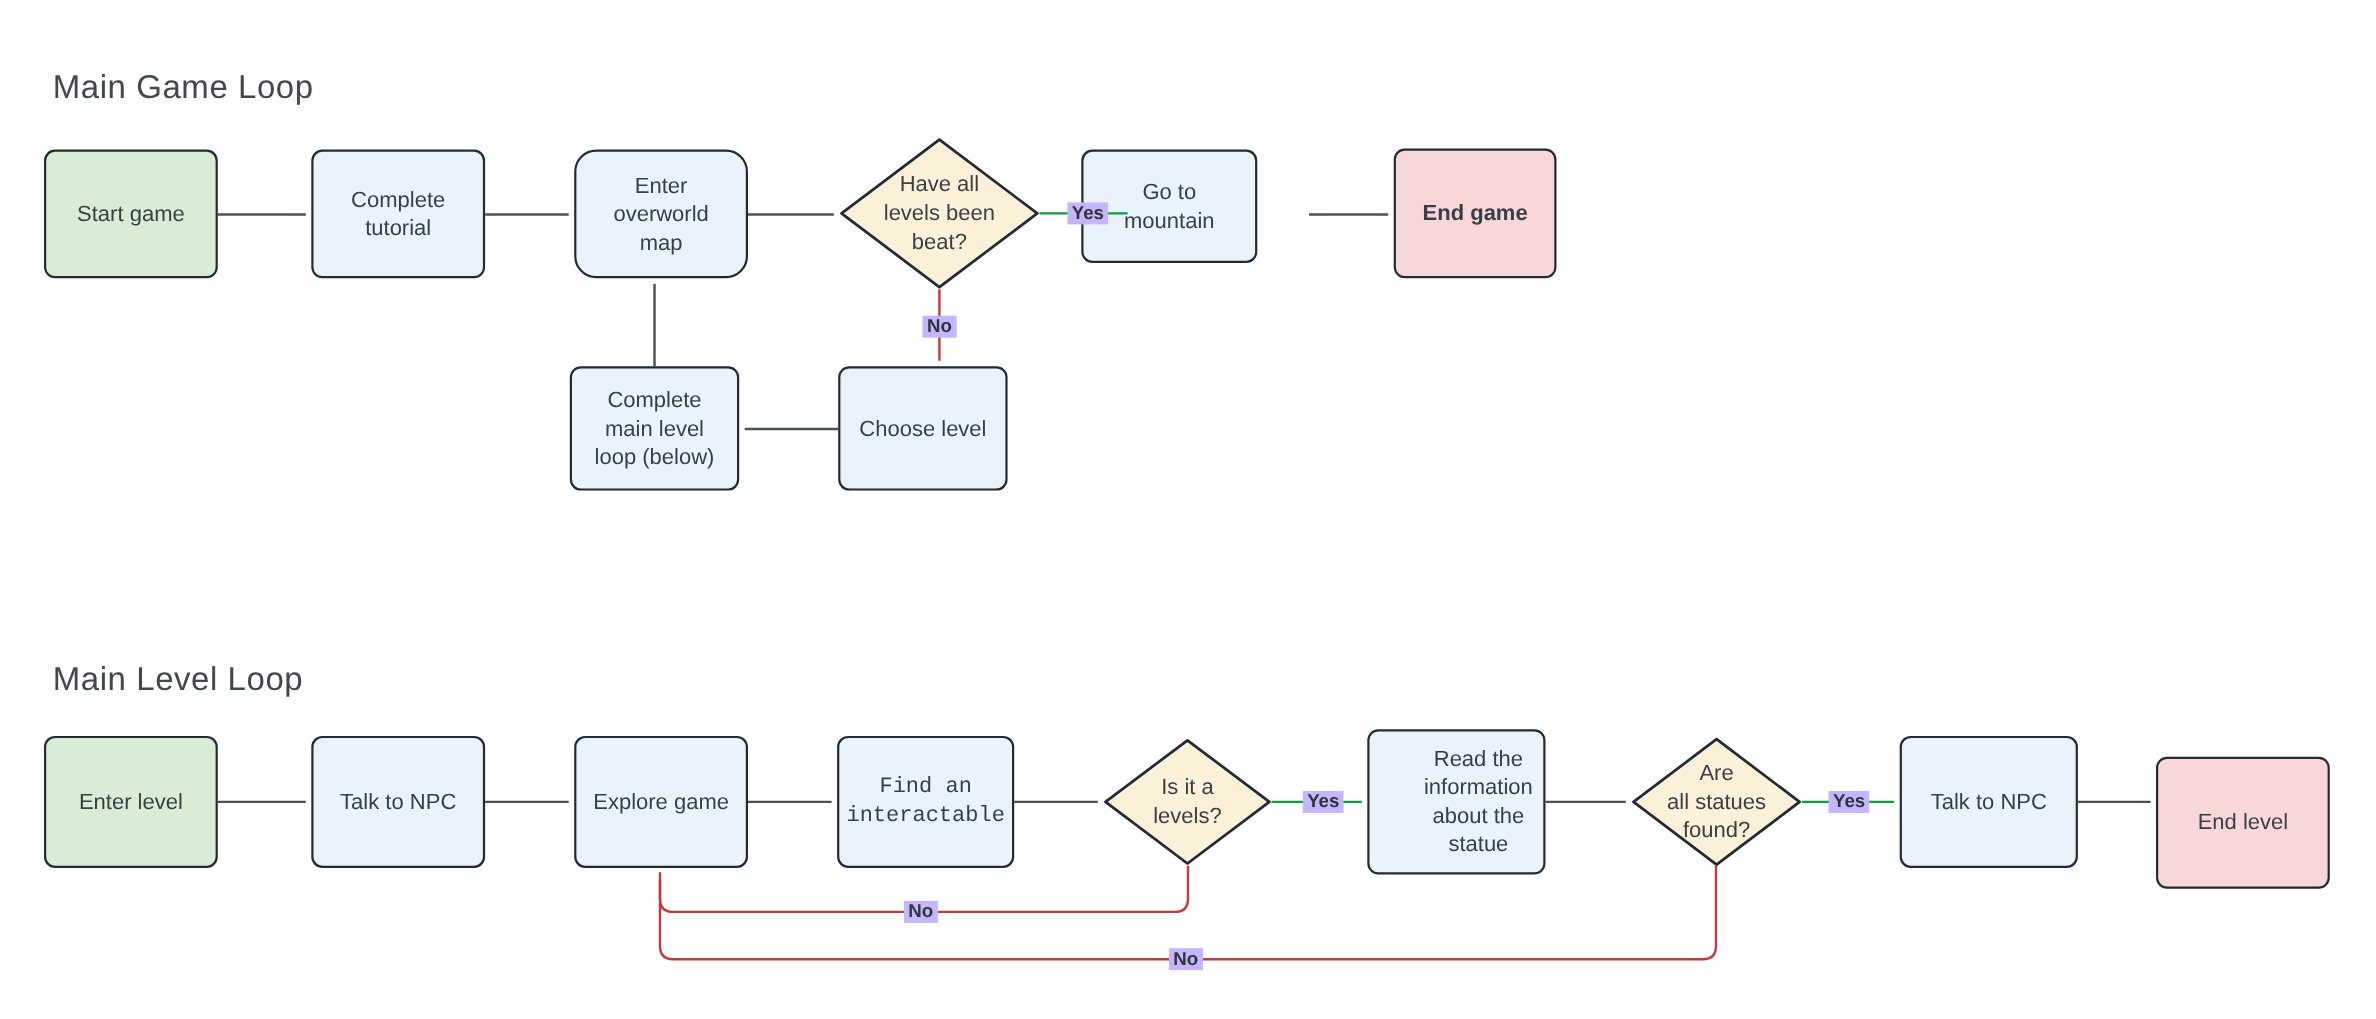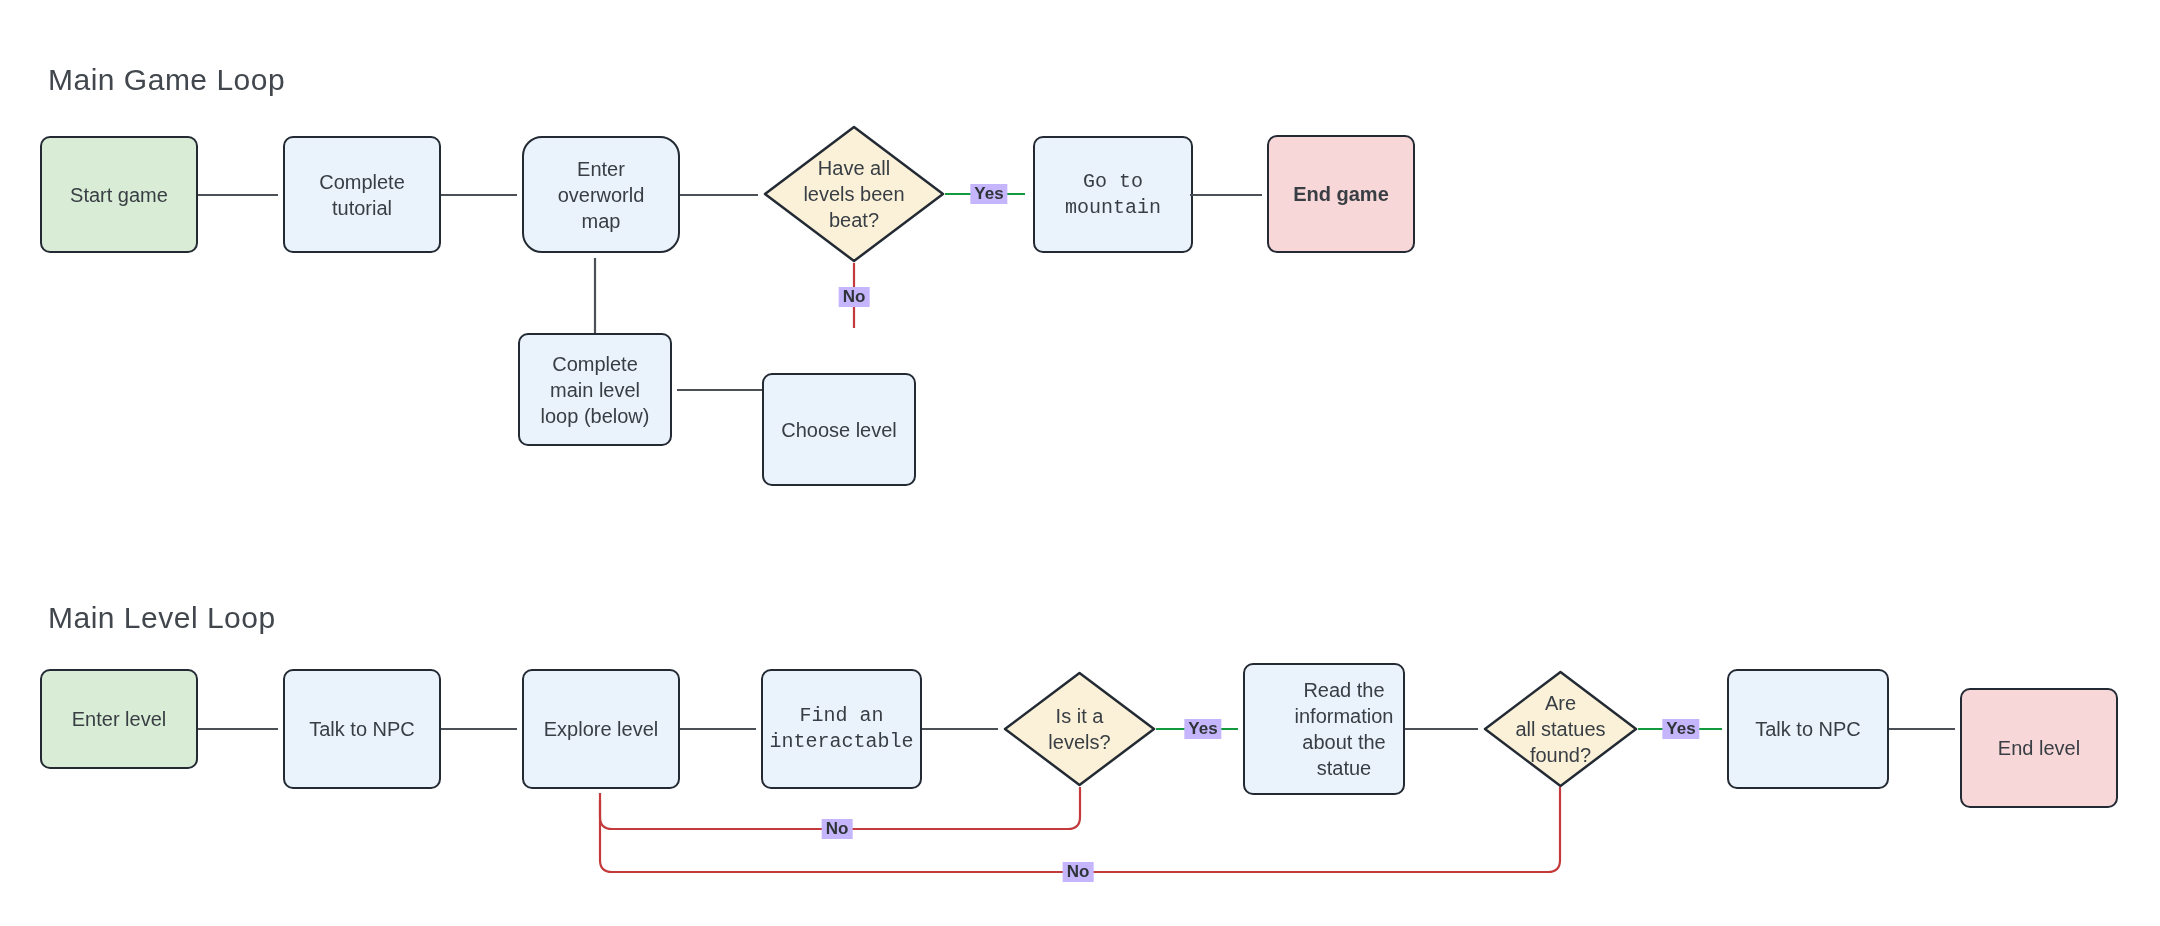--- a/index.html
+++ b/index.html
@@ -70,49 +70,49 @@
 
 <div class="node diamond" style="left:763px;top:125px;width:182px;height:138px;">
   <svg viewBox="0 0 182 138">
     <polygon points="91,2 180,69 91,136 2,69" fill="var(--diamond_yellow)" stroke="var(--border_dark)" stroke-width="2.5" stroke-linejoin="round"></polygon>
   </svg>
   <div class="nlabel">Have all
 levels been
 beat?</div>
 </div>
 
-<div class="node box" style="left:1033px;top:136px;width:160px;height:117px;font-family:Liberation Mono, monospace;">
+<div class="node box" style="left:983px;top:136px;width:160px;height:103px;">
   <div class="nlabel">Go to
 mountain</div>
 </div>
 
 <div class="node box pink" style="left:1267px;top:135px;width:148px;height:118px;font-weight:bold;">
   <div class="nlabel">End game</div>
 </div>
 
 <div class="node box" style="left:518px;top:333px;width:154px;height:113px;">
   <div class="nlabel">Complete
 main level
 loop (below)</div>
 </div>
 
-<div class="node box" style="left:762px;top:333px;width:154px;height:113px;margin-top:40px;">
+<div class="node box" style="left:762px;top:333px;width:154px;height:113px;">
   <div class="nlabel">Choose level</div>
 </div>
 
-<div class="node box green" style="left:40px;top:669px;width:158px;height:100px;text-align:center;">
+<div class="node box green" style="left:40px;top:669px;width:158px;height:120px;text-align:center;">
   <div class="nlabel">Enter level</div>
 </div>
 
 <div class="node box" style="left:283px;top:669px;width:158px;height:120px;">
   <div class="nlabel">Talk to NPC</div>
 </div>
 
 <div class="node box" style="left:522px;top:669px;width:158px;height:120px;">
-  <div class="nlabel">Explore level</div>
+  <div class="nlabel">Explore game</div>
 </div>
 
 <div class="node box" style="left:761px;top:669px;width:161px;height:120px;font-family:Liberation Mono, monospace;">
   <div class="nlabel">Find an
 interactable</div>
 </div>
 
 <div class="node diamond" style="left:1003px;top:671px;width:153px;height:116px;">
   <svg viewBox="0 0 153 116">
     <polygon points="76.5,2 151,58 76.5,114 2,58" fill="var(--diamond_yellow)" stroke="var(--border_dark)" stroke-width="2.5" stroke-linejoin="round"></polygon>

